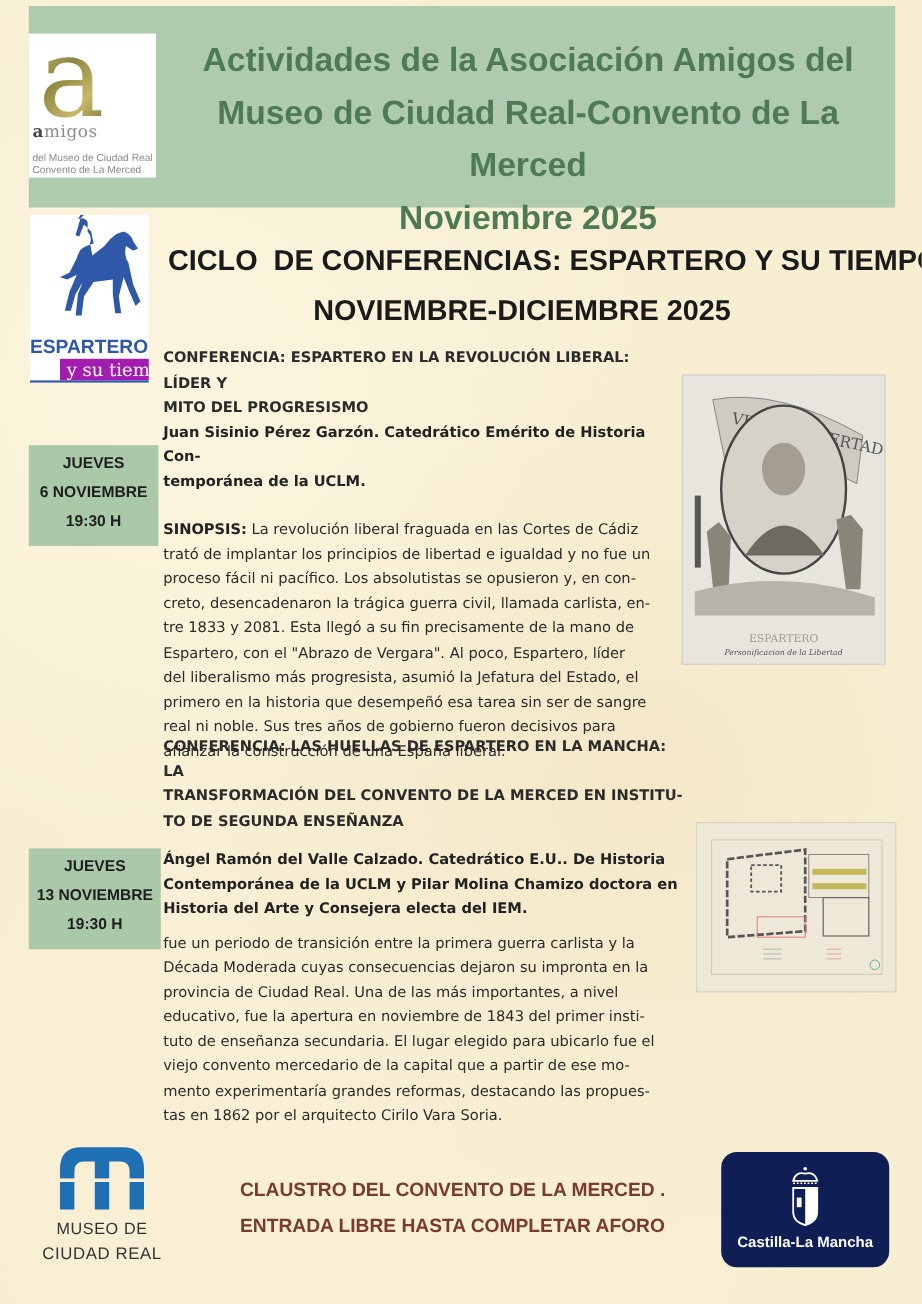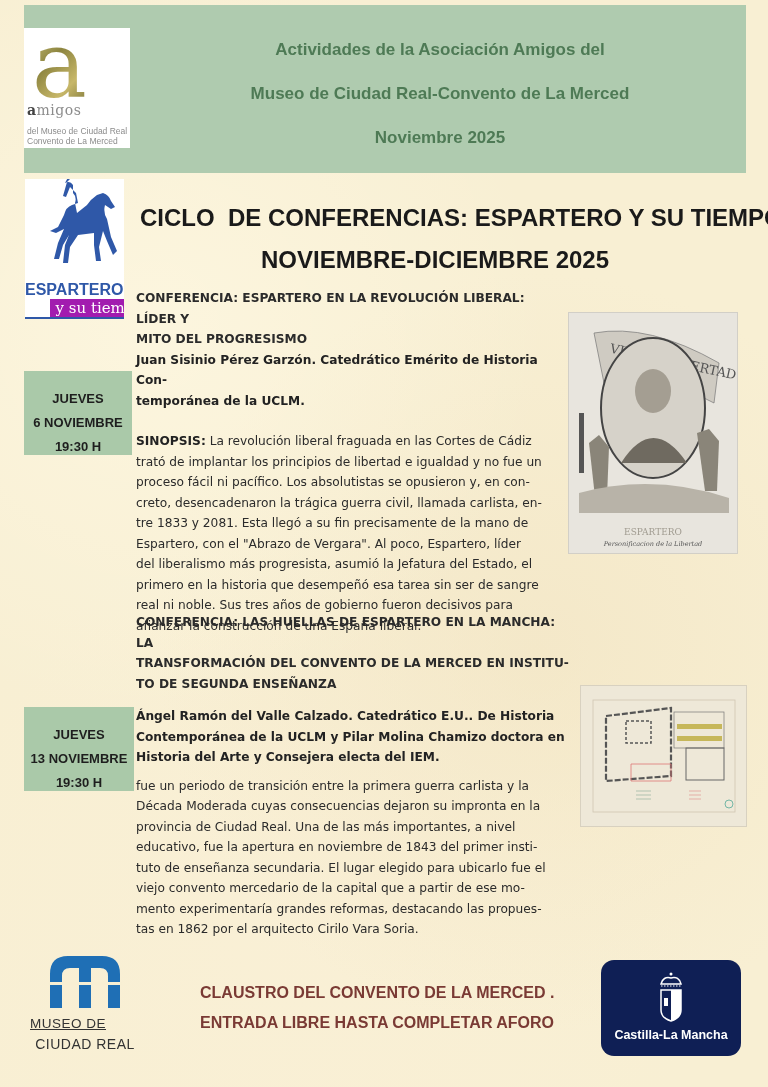--- a/index.html
+++ b/index.html
@@ -27,46 +27,46 @@
     font-size:92px; line-height:92px;
     color:#b7a55a; font-weight:normal;
     background:linear-gradient(135deg,#d9d08a,#8d8540 40%,#c7b769 70%,#6f6a30);
     -webkit-background-clip:text; background-clip:text; -webkit-text-fill-color:transparent;
   }
   .amigos-word { position:absolute; left:3px; top:74px; font-family:"DejaVu Serif", serif; font-size:14px; color:#8c8c8c; letter-spacing:0.5px; }
   .amigos-word b { color:#444; font-weight:bold; }
   .amigos-sub { position:absolute; left:3px; font-size:8.5px; color:#8c8c8c; line-height:10px; white-space:nowrap; }
   .header-title {
     left:135px; top:28px; width:610px; text-align:center;
-    color:#4e7a55; font-weight:bold; font-size:17px; line-height:44px;
+    color:#4e7a55; font-weight:bold; font-size:28px; line-height:44px;
   }
   
   .esp-logo { left:25px; top:179px; width:99px; height:140px; background:#fff; overflow:hidden; }
   .esp-band1 { position:absolute; left:0; top:102px; width:99px; height:18px; background:#fff; color:#2f58a8; font-weight:bold; font-size:16px; line-height:18px; white-space:nowrap; }
   .esp-band2 { position:absolute; left:0; top:120px; width:99px; height:18px; background:#a21caf; color:#fff; font-family:"DejaVu Serif", serif; font-size:15px; line-height:18px; text-align:center;margin-left:25px; }
   .esp-underline { position:absolute; left:0; top:138px; width:99px; height:2px; background:#2f58a8; }
   
   .cycle-title { left:140px; top:198px; width:590px; text-align:center; font-weight:bold; font-size:24px; color:#1a1a1a; line-height:40px; }
   
   .conf { left:136px; font-family:"DejaVu Sans", sans-serif; font-size:12.2px; line-height:20.5px; color:#2b2b2b; }
   .conf-title { font-weight:bold; color:#2b2b2b; }
   .conf-speaker { font-weight:bold; color:#222; }
   .conf-synopsis-label { font-weight:bold; color:#222; }
   
   .date-box {
     left:24px; width:108px; height:84px; background:#aac9a9;
     text-align:center; font-weight:bold; font-size:13px; color:#1e1e1e; line-height:24px;
-    padding-top:16px; box-sizing:border-box;
+    padding-top:3px; box-sizing:border-box;
   }
   
   .portrait { left:568px; top:312px; width:168px; height:240px; background:#e7e4dc; border:1px solid #d2cfc7; overflow:hidden; }
   .plan { left:580px; top:685px; width:165px; height:140px; background:#efe9da; border:1px solid #d8d1c0; overflow:hidden; }
   
   .museo-logo { left:30px; top:952px; width:110px; height:110px; }
-  .museo-text1 { position:absolute; left:0; top:64px; width:110px; text-align:left; font-size:13.5px; color:#333; letter-spacing:0.5px;text-decoration:underline; }
+  .museo-text1 { position:absolute; left:0; top:64px; width:110px; text-align:center; font-size:13.5px; color:#333; letter-spacing:0.5px; }
   .museo-text2 { position:absolute; left:0; top:84px; width:110px; text-align:center; font-size:14px; color:#333; letter-spacing:0.5px; }
   .footer-text { left:200px; top:978px; width:360px; font-weight:bold; font-size:16px; color:#7a3a34; line-height:30px; }
   .clm-logo { left:601px; top:960px; width:140px; height:96px; background:#0f1f55;border-radius:13px; }
   .clm-text { position:absolute; left:0; top:68px; width:140px; text-align:center; color:#fff; font-weight:bold; font-size:12.5px; }
 </style>
 </head>
 <body>
 
 <div class="abs header"></div>
 

